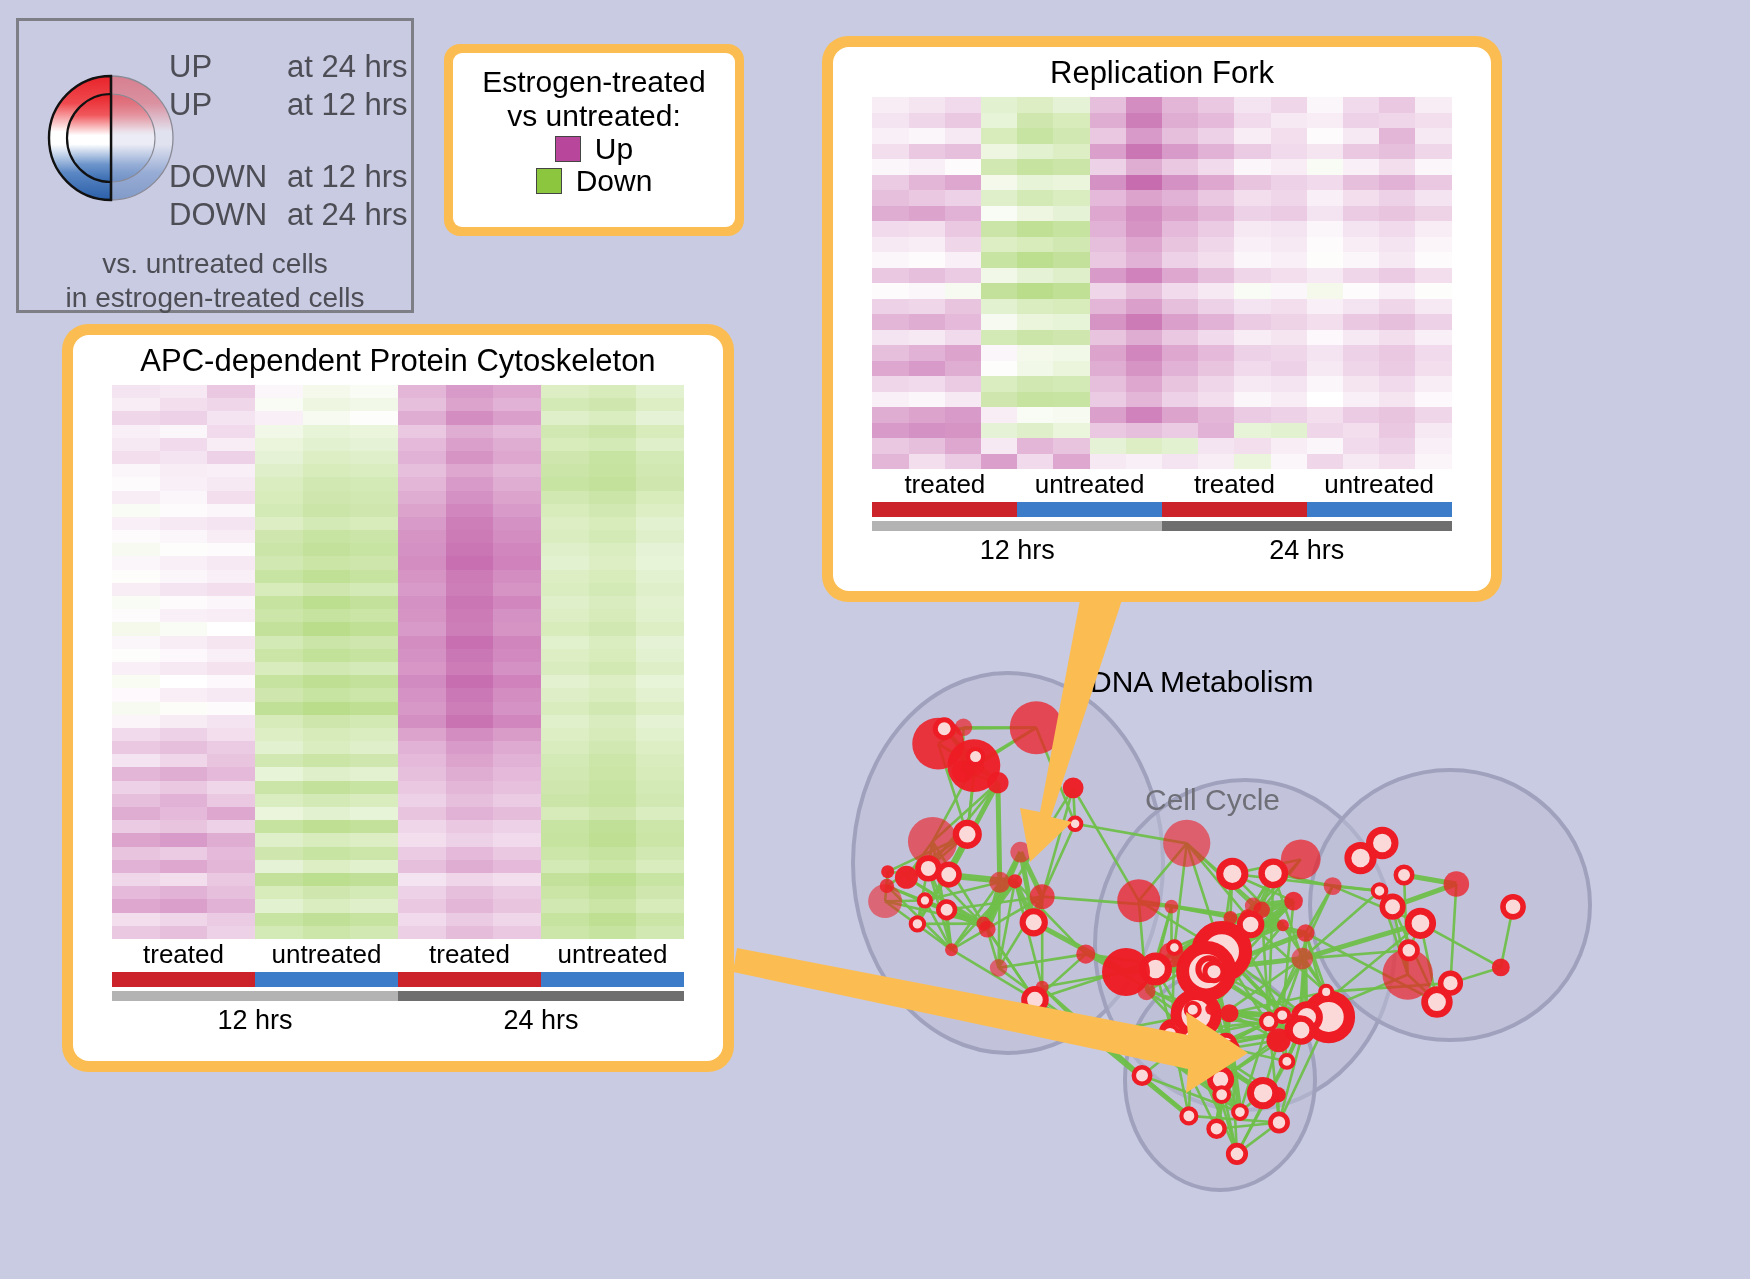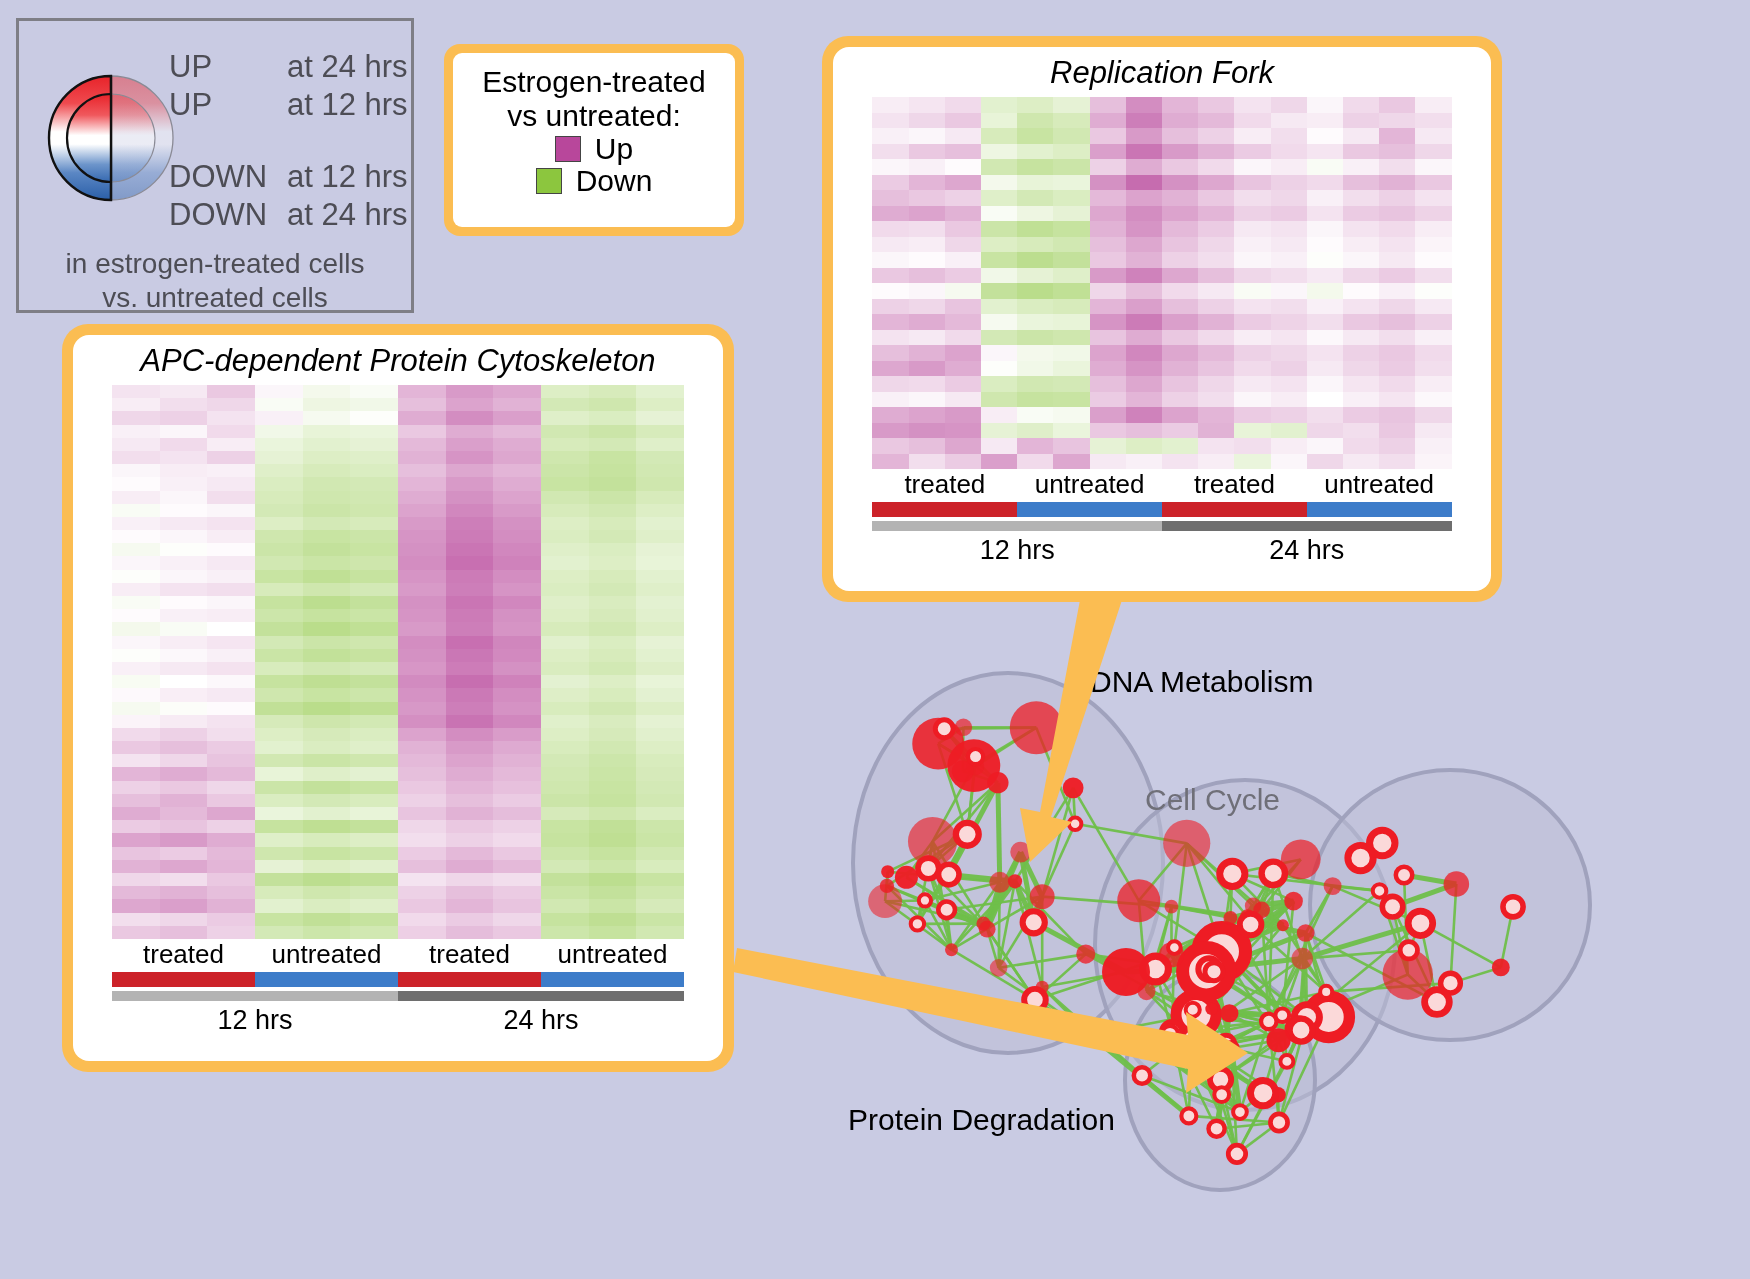--- a/index.html
+++ b/index.html
@@ -40,21 +40,21 @@
   }
   .legendcard .lt{font-size:30px;color:#000;line-height:1.12;text-align:center;}
   .legendcard .lrow{display:flex;align-items:center;gap:14px;align-self:center;margin-top:2px;}
   .legendcard .sw{width:26px;height:26px;border:1px solid #444;box-sizing:border-box;}
   .legendcard .lbl{font-size:30px;color:#000;line-height:1;}
 
   
   .panel{position:absolute;background:#fbbd52;border-radius:26px;box-sizing:border-box;padding:11px;}
   .panel .inner{width:100%;height:100%;background:#fff;border-radius:16px;box-sizing:border-box;
                 display:flex;flex-direction:column;align-items:center;}
-  .panel .ptitle{font-size:31px;color:#000;margin:8px 0 6px 0;font-style:italic;}
+  .panel .ptitle{font-size:31px;color:#000;margin:8px 0 6px 0;}
   .hm{display:grid;width:100%;}
   .hm div{width:100%;height:100%;}
   .axis{width:100%;}
   .axis .lbls{display:grid;grid-template-columns:repeat(4,1fr);}
   .axis .lbls span{text-align:center;font-size:26px;color:#000;}
   .axis .bar4{display:grid;grid-template-columns:repeat(4,1fr);height:15px;margin-top:2px;}
   .axis .bar2{display:grid;grid-template-columns:repeat(2,1fr);height:10px;margin-top:4px;}
   .axis .tl{display:grid;grid-template-columns:repeat(2,1fr);}
   .axis .tl span{text-align:center;font-size:27px;color:#000;margin-top:4px;}
 
@@ -112,22 +112,22 @@
       <div class="key-row">
         <span class="w w1">DOWN</span>
         <span class="w">at 12 hrs</span>
       </div>
       <div class="key-row">
         <span class="w w1">DOWN</span>
         <span class="w">at 24 hrs</span>
       </div>
     </div>
     <div class="key-foot">
+      <div>vs. untreated cells</div>
       <div>in estrogen-treated cells</div>
-      <div>vs. untreated cells</div>
     </div>
   </div>
 
   <div class="legendcard">
     <div class="inner">
       <div class="lt">Estrogen-treated</div>
       <div class="lt">vs untreated:</div>
       <div class="lrow">
         <span class="sw" id="sw-up" style="background: rgb(184, 71, 155);"></span>
         <span class="lbl">Up</span>
@@ -1521,21 +1521,20 @@
         <circle cx="398.86591422774234" cy="500.88482781945163" r="7.4909338359721005" fill="#fbd9d9" stroke="#ee1c24" stroke-width="4.120013609784656"></circle>
         <circle cx="431.65856255709656" cy="479.58429042580065" r="7.418897423427552" fill="#fbd9d9" stroke="#ee1c24" stroke-width="4.080393582885154"></circle>
         <circle cx="488.9976438253583" cy="507.48899265818386" r="8.571965506765991" fill="#fbd9d9" stroke="#ee1c24" stroke-width="4.7145810287212955"></circle>
         <circle cx="441.5324203906953" cy="433.0441886672196" r="6.131958717014641" fill="#fbd9d9" stroke="#ee1c24" stroke-width="4"></circle>
         <circle cx="336" cy="357" r="24" fill="#ee1c24" fill-opacity="0.9725915901712143"></circle>
         <circle cx="300" cy="420" r="9" fill="#ee1c24" fill-opacity="0.5728603280847893"></circle>
       </svg>
     <div class="netlabel nl-dna">DNA Metabolism</div>
     <div class="netlabel nl-cc">Cell Cycle</div>
     <div class="netlabel nl-ub">
-      <div>Protein Degradation</div>
     </div>
   </div>
 
   <svg class="stage" style="pointer-events:none;">
     <polygon fill="#fbbd52" points="1080,600 1122,600 1051,817 1072,822 1030,862 1020,808 1040,812"></polygon>
     <polygon fill="#fbbd52" points="737,948 1188,1035 1186,1012 1248,1053 1186,1093 1188,1069 733,972"></polygon>
   </svg>
 
 </div>
 

